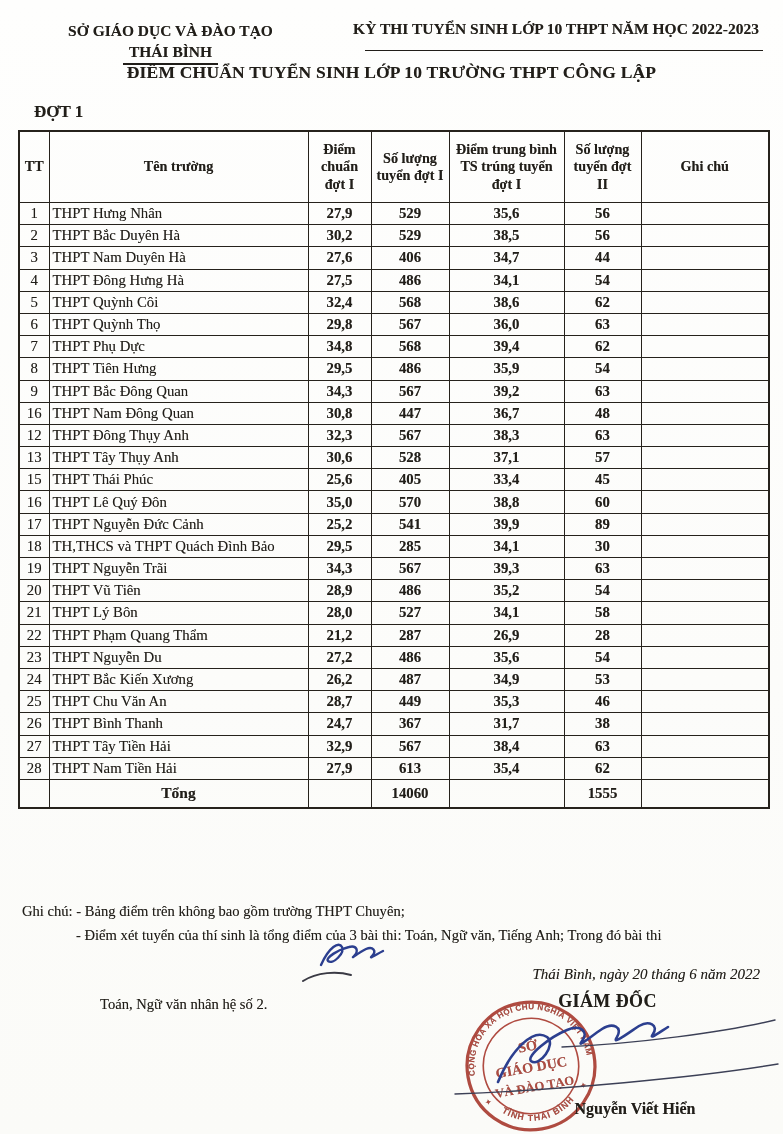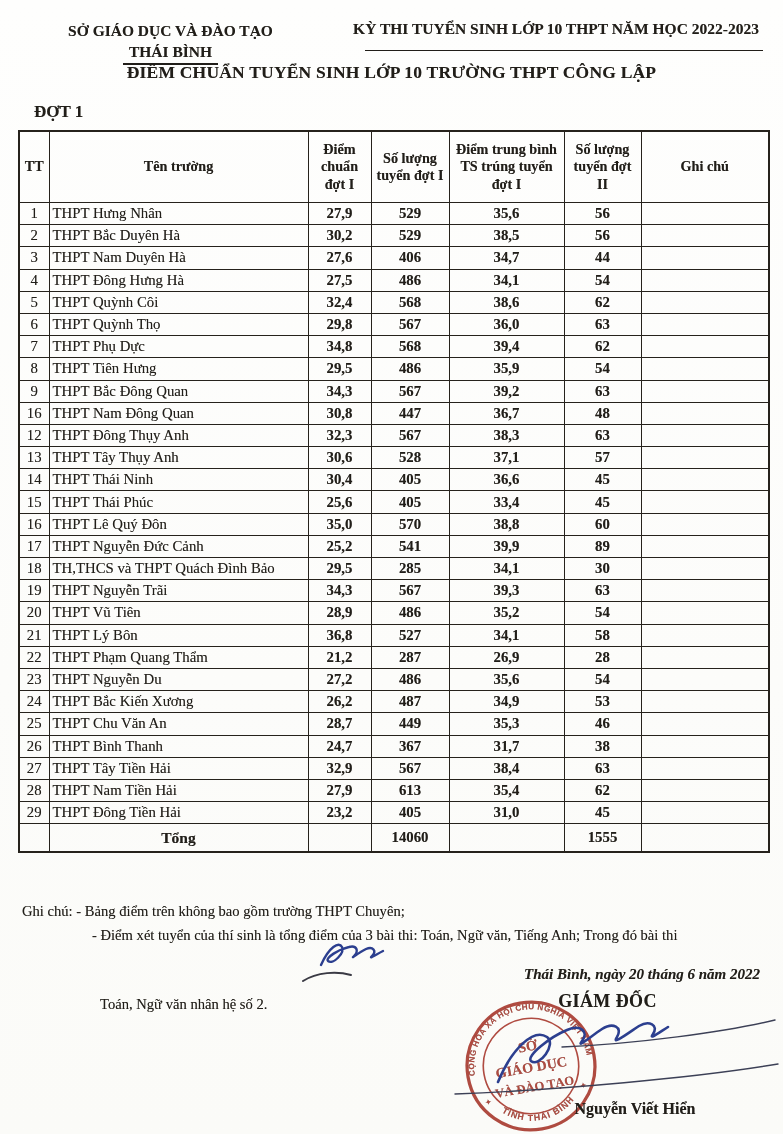--- a/index.html
+++ b/index.html
@@ -41,25 +41,25 @@
   }
   table.score td{font-size:14.8px;height:21.2px;vertical-align:middle;}
   td.c-tt{text-align:center;font-size:13.8px;}
   td.c-name{text-align:left;padding-left:5px;white-space:nowrap;}
   td.c-num{text-align:center;font-weight:bold;}
   tr.total-row td{height:27px;font-weight:bold;}
   tr.total-row td.c-name{text-align:center;font-size:15.5px;}
   
   .note{position:absolute;font-size:14.6px;line-height:18px;}
   .note1{left:22px;top:902px;}
-  .note2{left:92px;top:926px;}
+  .note2{left:76px;top:926px;}
   .note3{left:100px;top:950px;margin-top:45px;}
   
   .place-date{position:absolute;left:440px;top:966px;width:320px;text-align:right;
-              font-weight:bold;font-style:italic;font-size:15px;}
+              font-weight:normal;font-style:italic;font-size:15px;}
   .director{position:absolute;left:525px;top:991px;width:165px;text-align:center;
             font-weight:bold;font-size:18px;letter-spacing:.4px;}
   .signer-name{position:absolute;left:545px;top:1100px;width:180px;text-align:center;
                font-weight:bold;font-size:16px;}
   .stamp-svg{position:absolute;left:460px;top:995px;width:142px;height:142px;
              transform:rotate(-10deg);mix-blend-mode:multiply;opacity:.92;}
   .ink-svg{position:absolute;left:440px;top:1000px;width:343px;height:120px;}
   .mark-svg{position:absolute;left:295px;top:935px;width:130px;height:60px;}
   .stamp-ring-text{font-family:"Liberation Sans","DejaVu Sans",sans-serif;font-weight:bold;}
 </style>
@@ -202,29 +202,20 @@
         <tr>
           <td class="c-tt">13</td>
           <td class="c-name">THPT Tây Thụy Anh</td>
           <td class="c-num">30,6</td>
           <td class="c-num">528</td>
           <td class="c-num">37,1</td>
           <td class="c-num">57</td>
           <td class="c-gc"></td>
         </tr>
         <tr>
-          <td class="c-tt">14</td>
-          <td class="c-name">THPT Thái Ninh</td>
-          <td class="c-num">30,4</td>
-          <td class="c-num">405</td>
-          <td class="c-num">36,6</td>
-          <td class="c-num">45</td>
-          <td class="c-gc"></td>
-        </tr>
-        <tr>
           <td class="c-tt">15</td>
           <td class="c-name">THPT Thái Phúc</td>
           <td class="c-num">25,6</td>
           <td class="c-num">405</td>
           <td class="c-num">33,4</td>
           <td class="c-num">45</td>
           <td class="c-gc"></td>
         </tr>
         <tr>
           <td class="c-tt">16</td>
@@ -267,21 +258,21 @@
           <td class="c-name">THPT Vũ Tiên</td>
           <td class="c-num">28,9</td>
           <td class="c-num">486</td>
           <td class="c-num">35,2</td>
           <td class="c-num">54</td>
           <td class="c-gc"></td>
         </tr>
         <tr>
           <td class="c-tt">21</td>
           <td class="c-name">THPT Lý Bôn</td>
-          <td class="c-num">36,8</td>
+          <td class="c-num">28,0</td>
           <td class="c-num">527</td>
           <td class="c-num">34,1</td>
           <td class="c-num">58</td>
           <td class="c-gc"></td>
         </tr>
         <tr>
           <td class="c-tt">22</td>
           <td class="c-name">THPT Phạm Quang Thẩm</td>
           <td class="c-num">21,2</td>
           <td class="c-num">287</td>
@@ -334,29 +325,20 @@
           <td class="c-num">63</td>
           <td class="c-gc"></td>
         </tr>
         <tr>
           <td class="c-tt">28</td>
           <td class="c-name">THPT Nam Tiền Hải</td>
           <td class="c-num">27,9</td>
           <td class="c-num">613</td>
           <td class="c-num">35,4</td>
           <td class="c-num">62</td>
-          <td class="c-gc"></td>
-        </tr>
-        <tr>
-          <td class="c-tt">29</td>
-          <td class="c-name">THPT Đông Tiền Hải</td>
-          <td class="c-num">23,2</td>
-          <td class="c-num">405</td>
-          <td class="c-num">31,0</td>
-          <td class="c-num">45</td>
           <td class="c-gc"></td>
         </tr>
       </tbody>
     <tfoot>
       <tr class="total-row">
         <td class="c-tt"></td>
         <td class="c-name">Tổng</td>
         <td class="c-num"></td>
         <td class="c-num">14060</td>
         <td class="c-num"></td>

